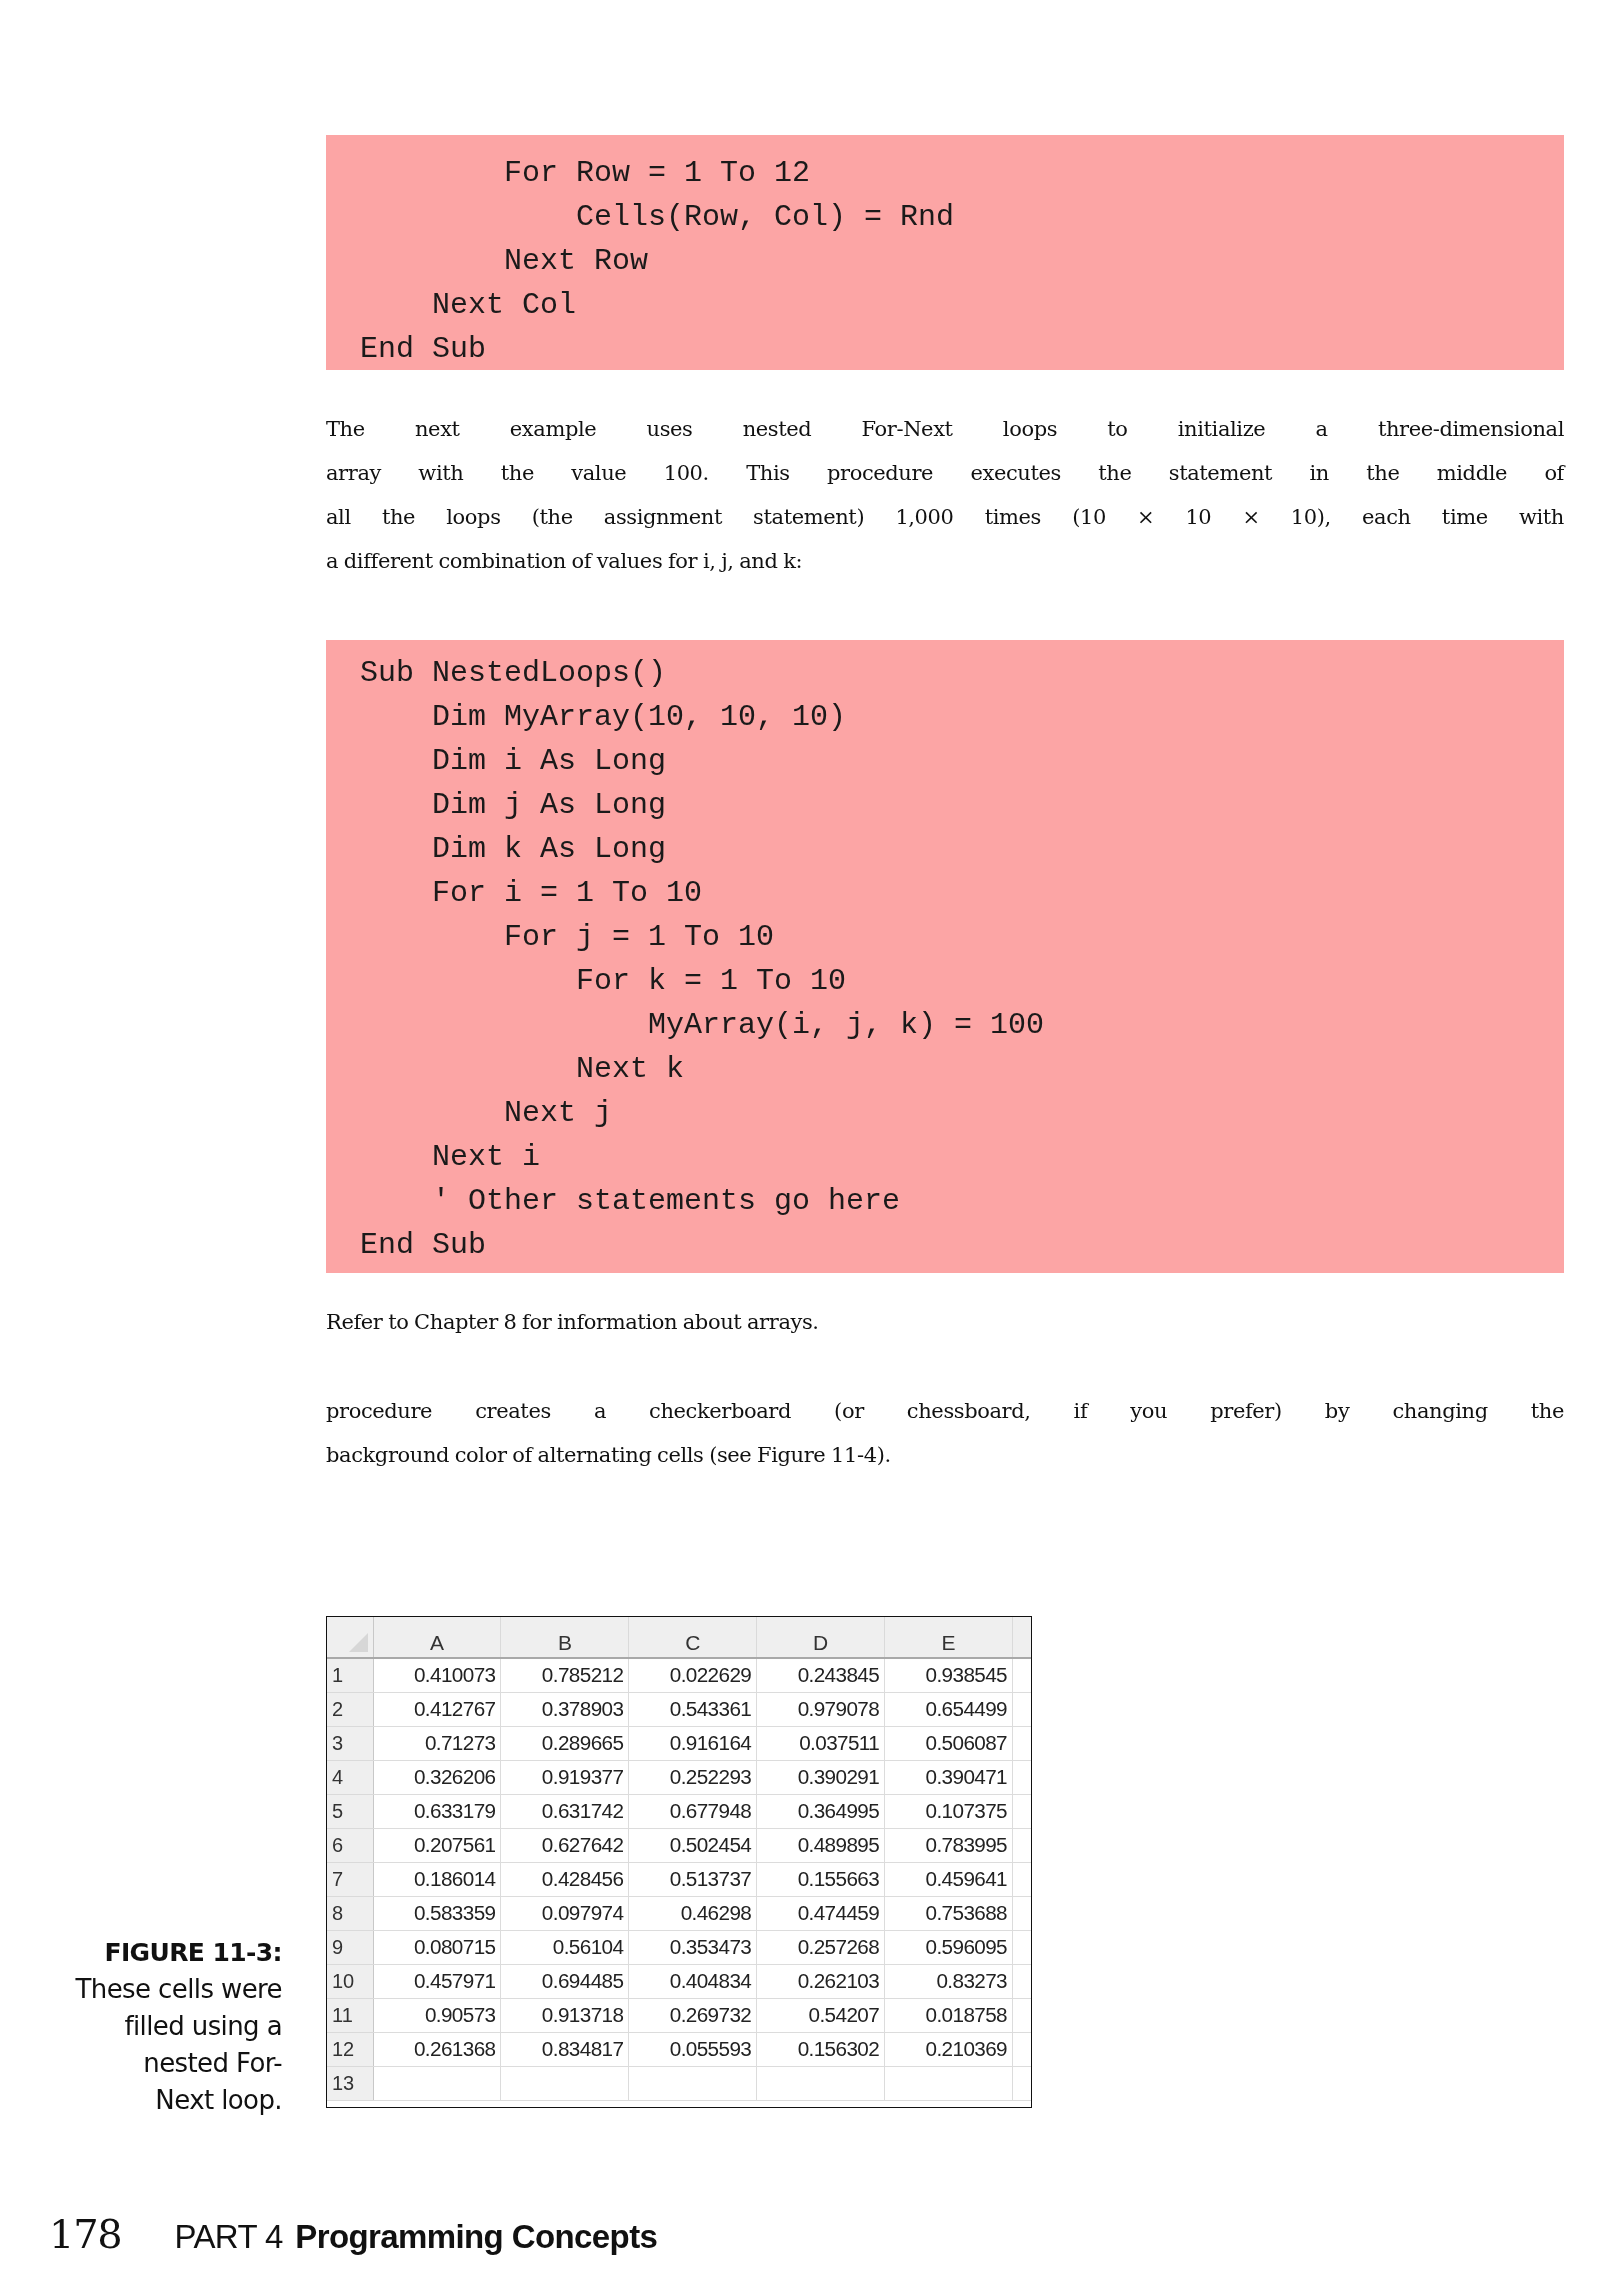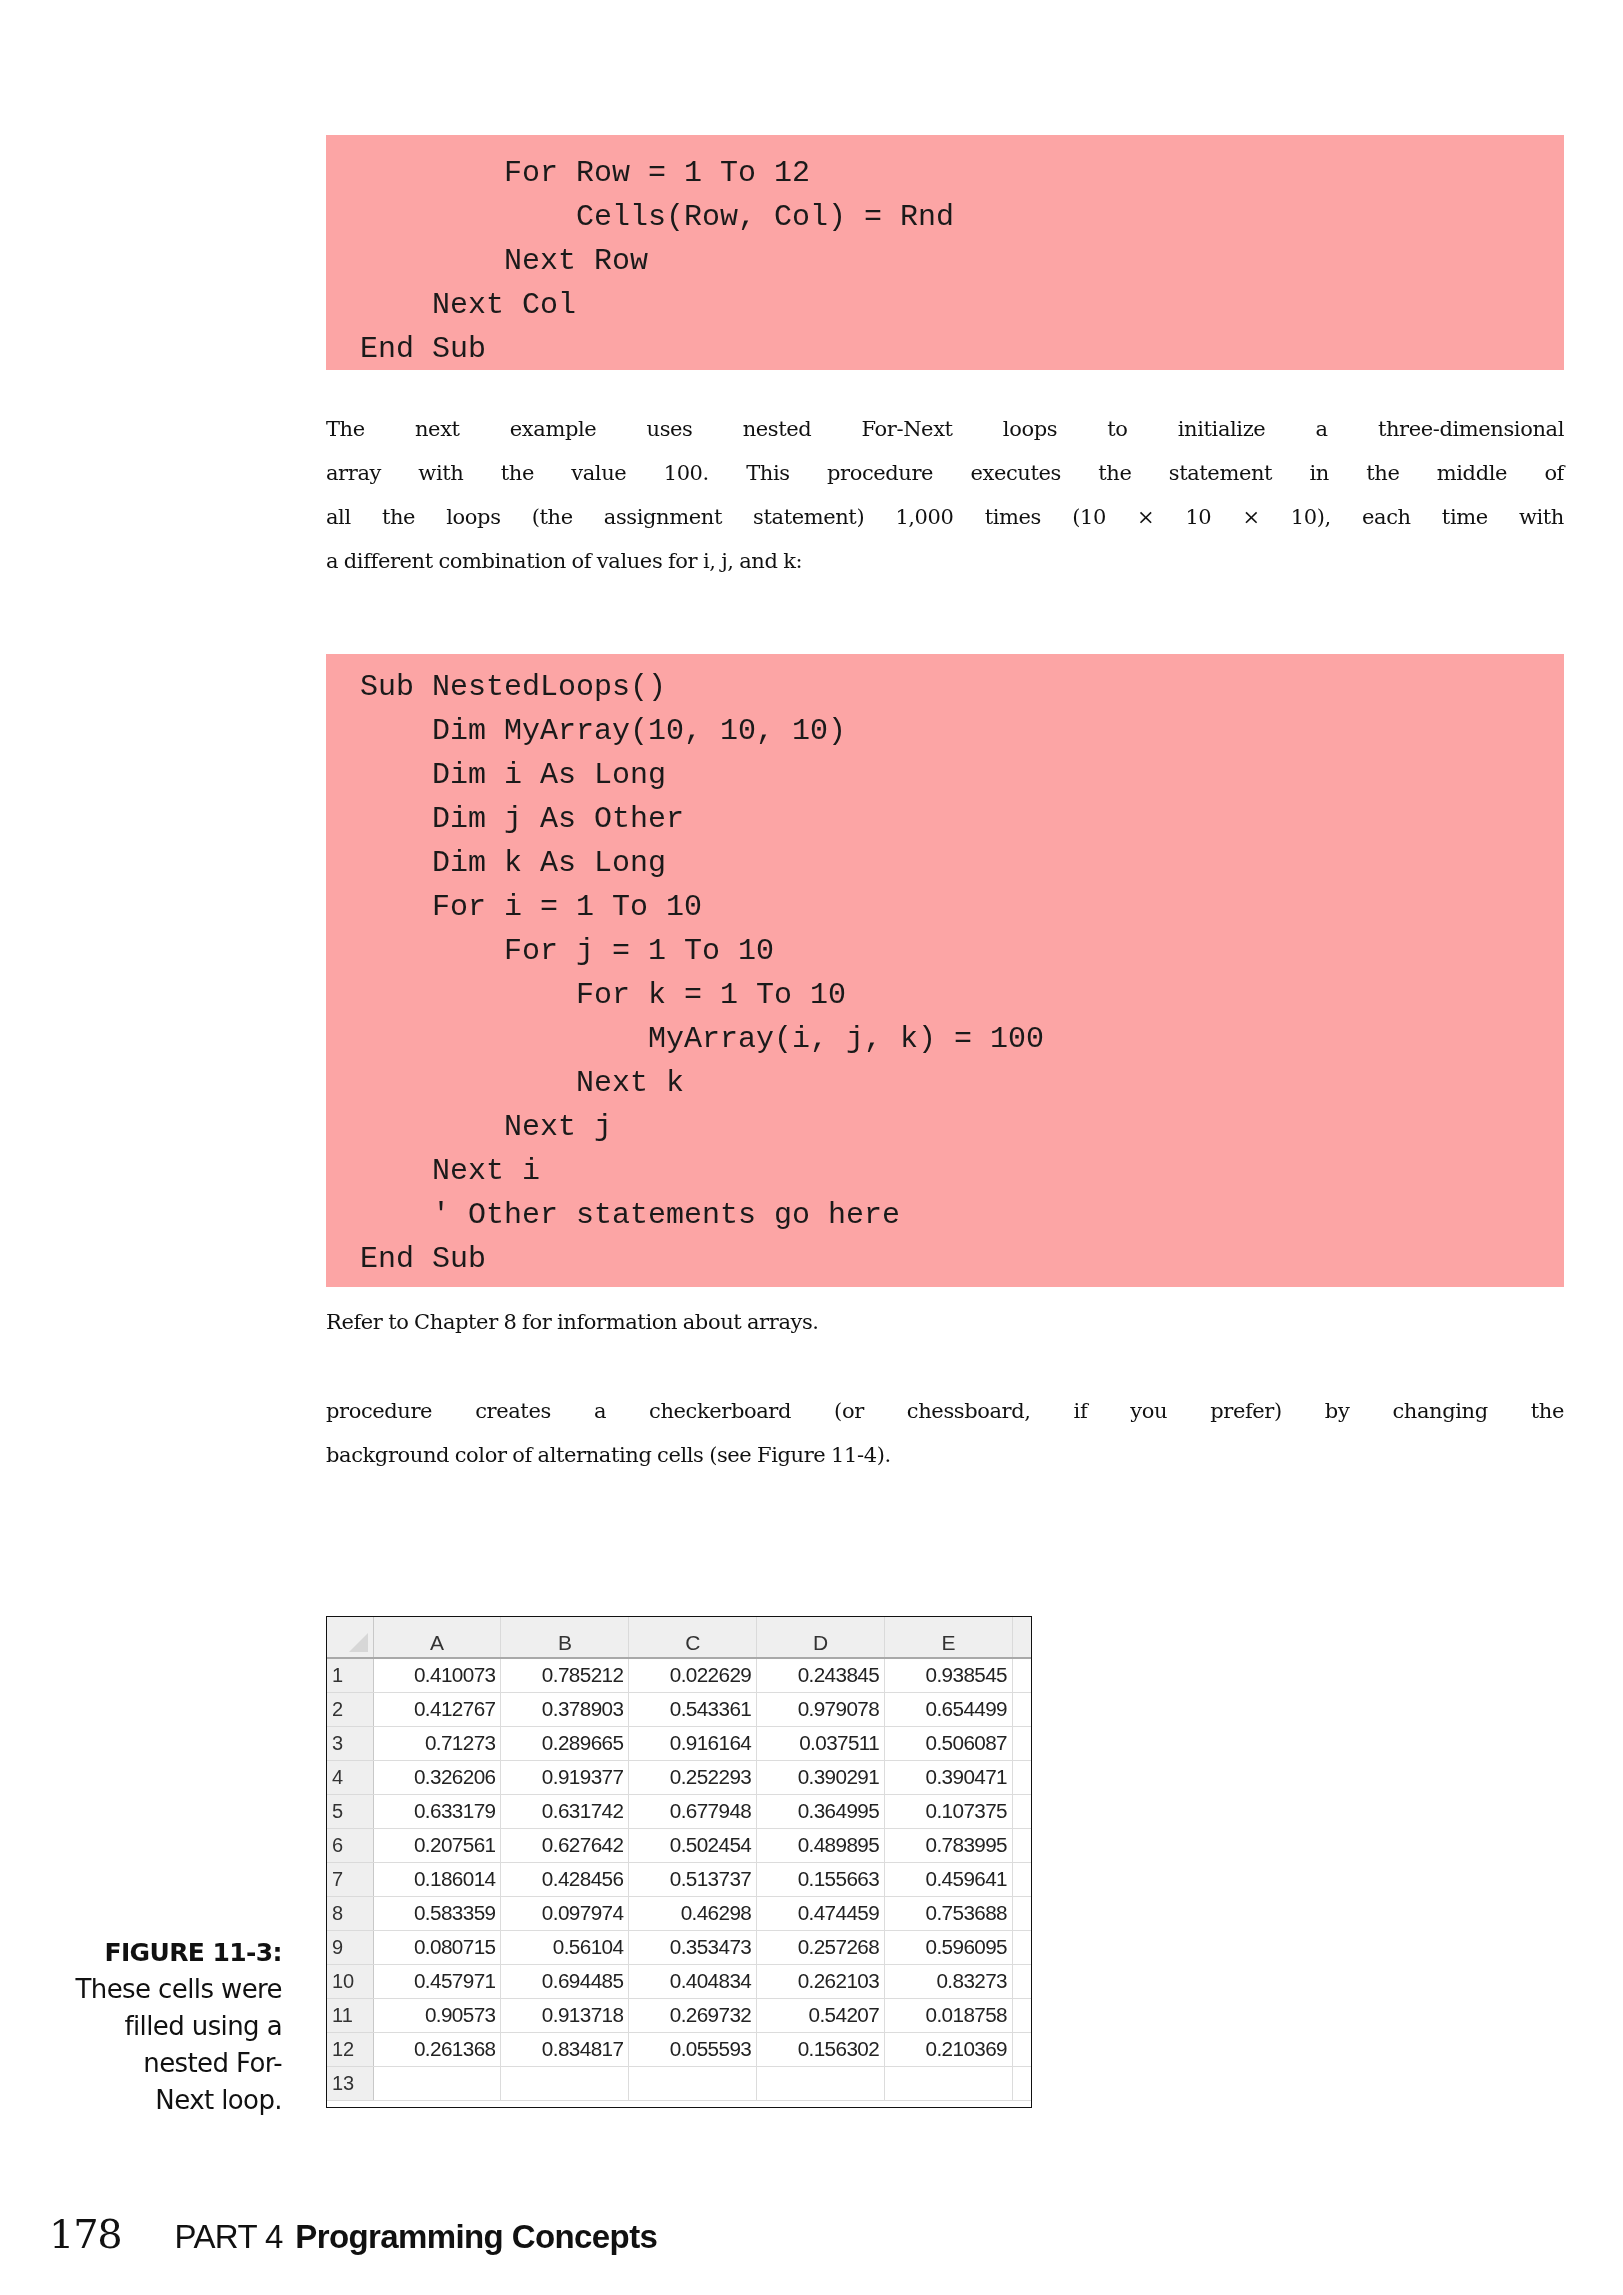--- a/index.html
+++ b/index.html
@@ -15,21 +15,21 @@
     }
     .code-line {
       font-family: "Liberation Mono", "DejaVu Sans Mono", monospace;
       font-size: 30px;
       line-height: 44px;
       height: 44px;
       white-space: pre;
       color: #1a1a1a;
     }
     #code1 { top: 135px; height: 235px; padding-top: 16.3px; }
-    #code2 { top: 654px; height: 633px; padding-top: 11.3px; }
+    #code2 { top: 640px; height: 633px; padding-top: 11.3px; }
 
     .para {
       position: absolute; left: 326px; width: 1238px;
       font-family: "DejaVu Serif", "Liberation Serif", serif;
       font-size: 21px;
       line-height: 44px;
       text-align: justify;
       color: #111111;
       letter-spacing: -0.4px;
       word-spacing: -0.6px;
@@ -164,21 +164,21 @@
   <span class="ln just">The next example uses nested For-Next loops to initialize a three-dimensional</span>
   <span class="ln just">array with the value 100. This procedure executes the statement in the middle of</span>
   <span class="ln just">all the loops (the assignment statement) 1,000 times (10 × 10 × 10), each time with</span>
   <span class="ln">a different combination of values for i, j, and k:</span>
 </div>
 
 <div id="code2" class="code-block">
   <div class="code-line">Sub NestedLoops()</div>
   <div class="code-line">    Dim MyArray(10, 10, 10)</div>
   <div class="code-line">    Dim i As Long</div>
-  <div class="code-line">    Dim j As Other</div>
+  <div class="code-line">    Dim j As Long</div>
   <div class="code-line">    Dim k As Long</div>
   <div class="code-line">    For i = 1 To 10</div>
   <div class="code-line">        For j = 1 To 10</div>
   <div class="code-line">            For k = 1 To 10</div>
   <div class="code-line">                MyArray(i, j, k) = 100</div>
   <div class="code-line">            Next k</div>
   <div class="code-line">        Next j</div>
   <div class="code-line">    Next i</div>
   <div class="code-line">    ' Other statements go here</div>
   <div class="code-line">End Sub</div>

